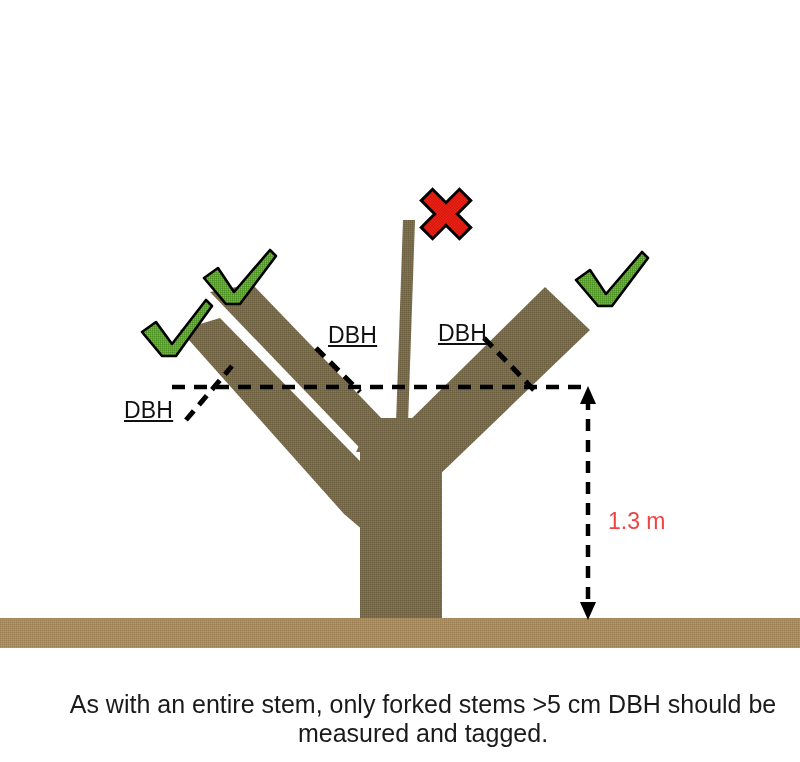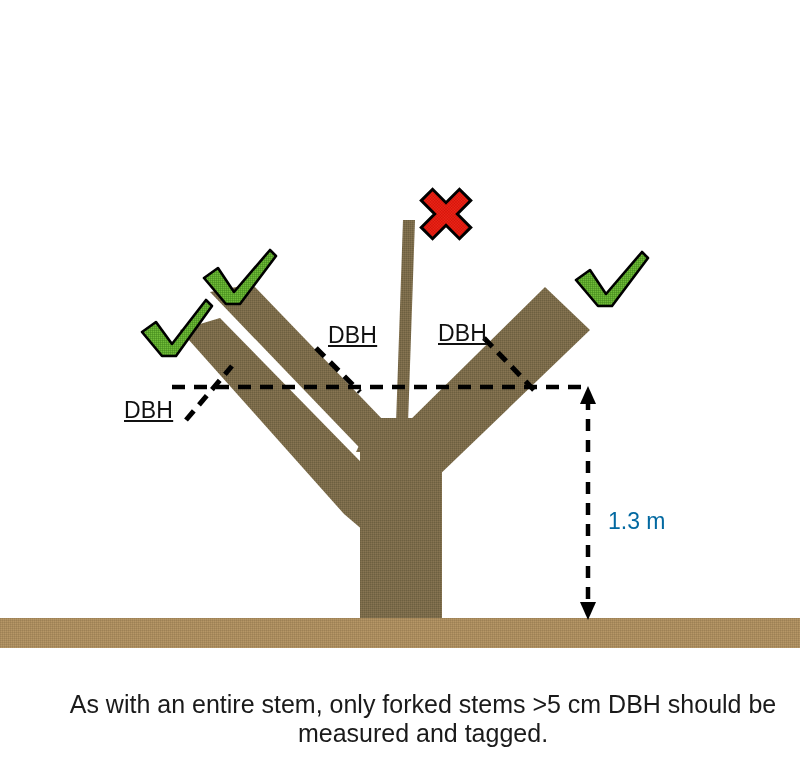--- a/index.html
+++ b/index.html
@@ -39,21 +39,21 @@
   }
   #dbh-label-left  { left: 124px; top: 397px; }
   #dbh-label-mid   { left: 328px; top: 322px; }
   #dbh-label-right { left: 438px; top: 320px; }
   #height-label {
     position: absolute;
     left: 608px;
     top: 508px;
     font-family: "Liberation Sans", sans-serif;
     font-size: 23px;
-    color: #0369a1;
+    color: #ef4444;
     white-space: nowrap;
   }
   #caption {
     position: absolute;
     left: 0;
     top: 690px;
     width: 800px;
     text-align: center;
     font-family: "Liberation Sans", sans-serif;
     font-size: 25px;

